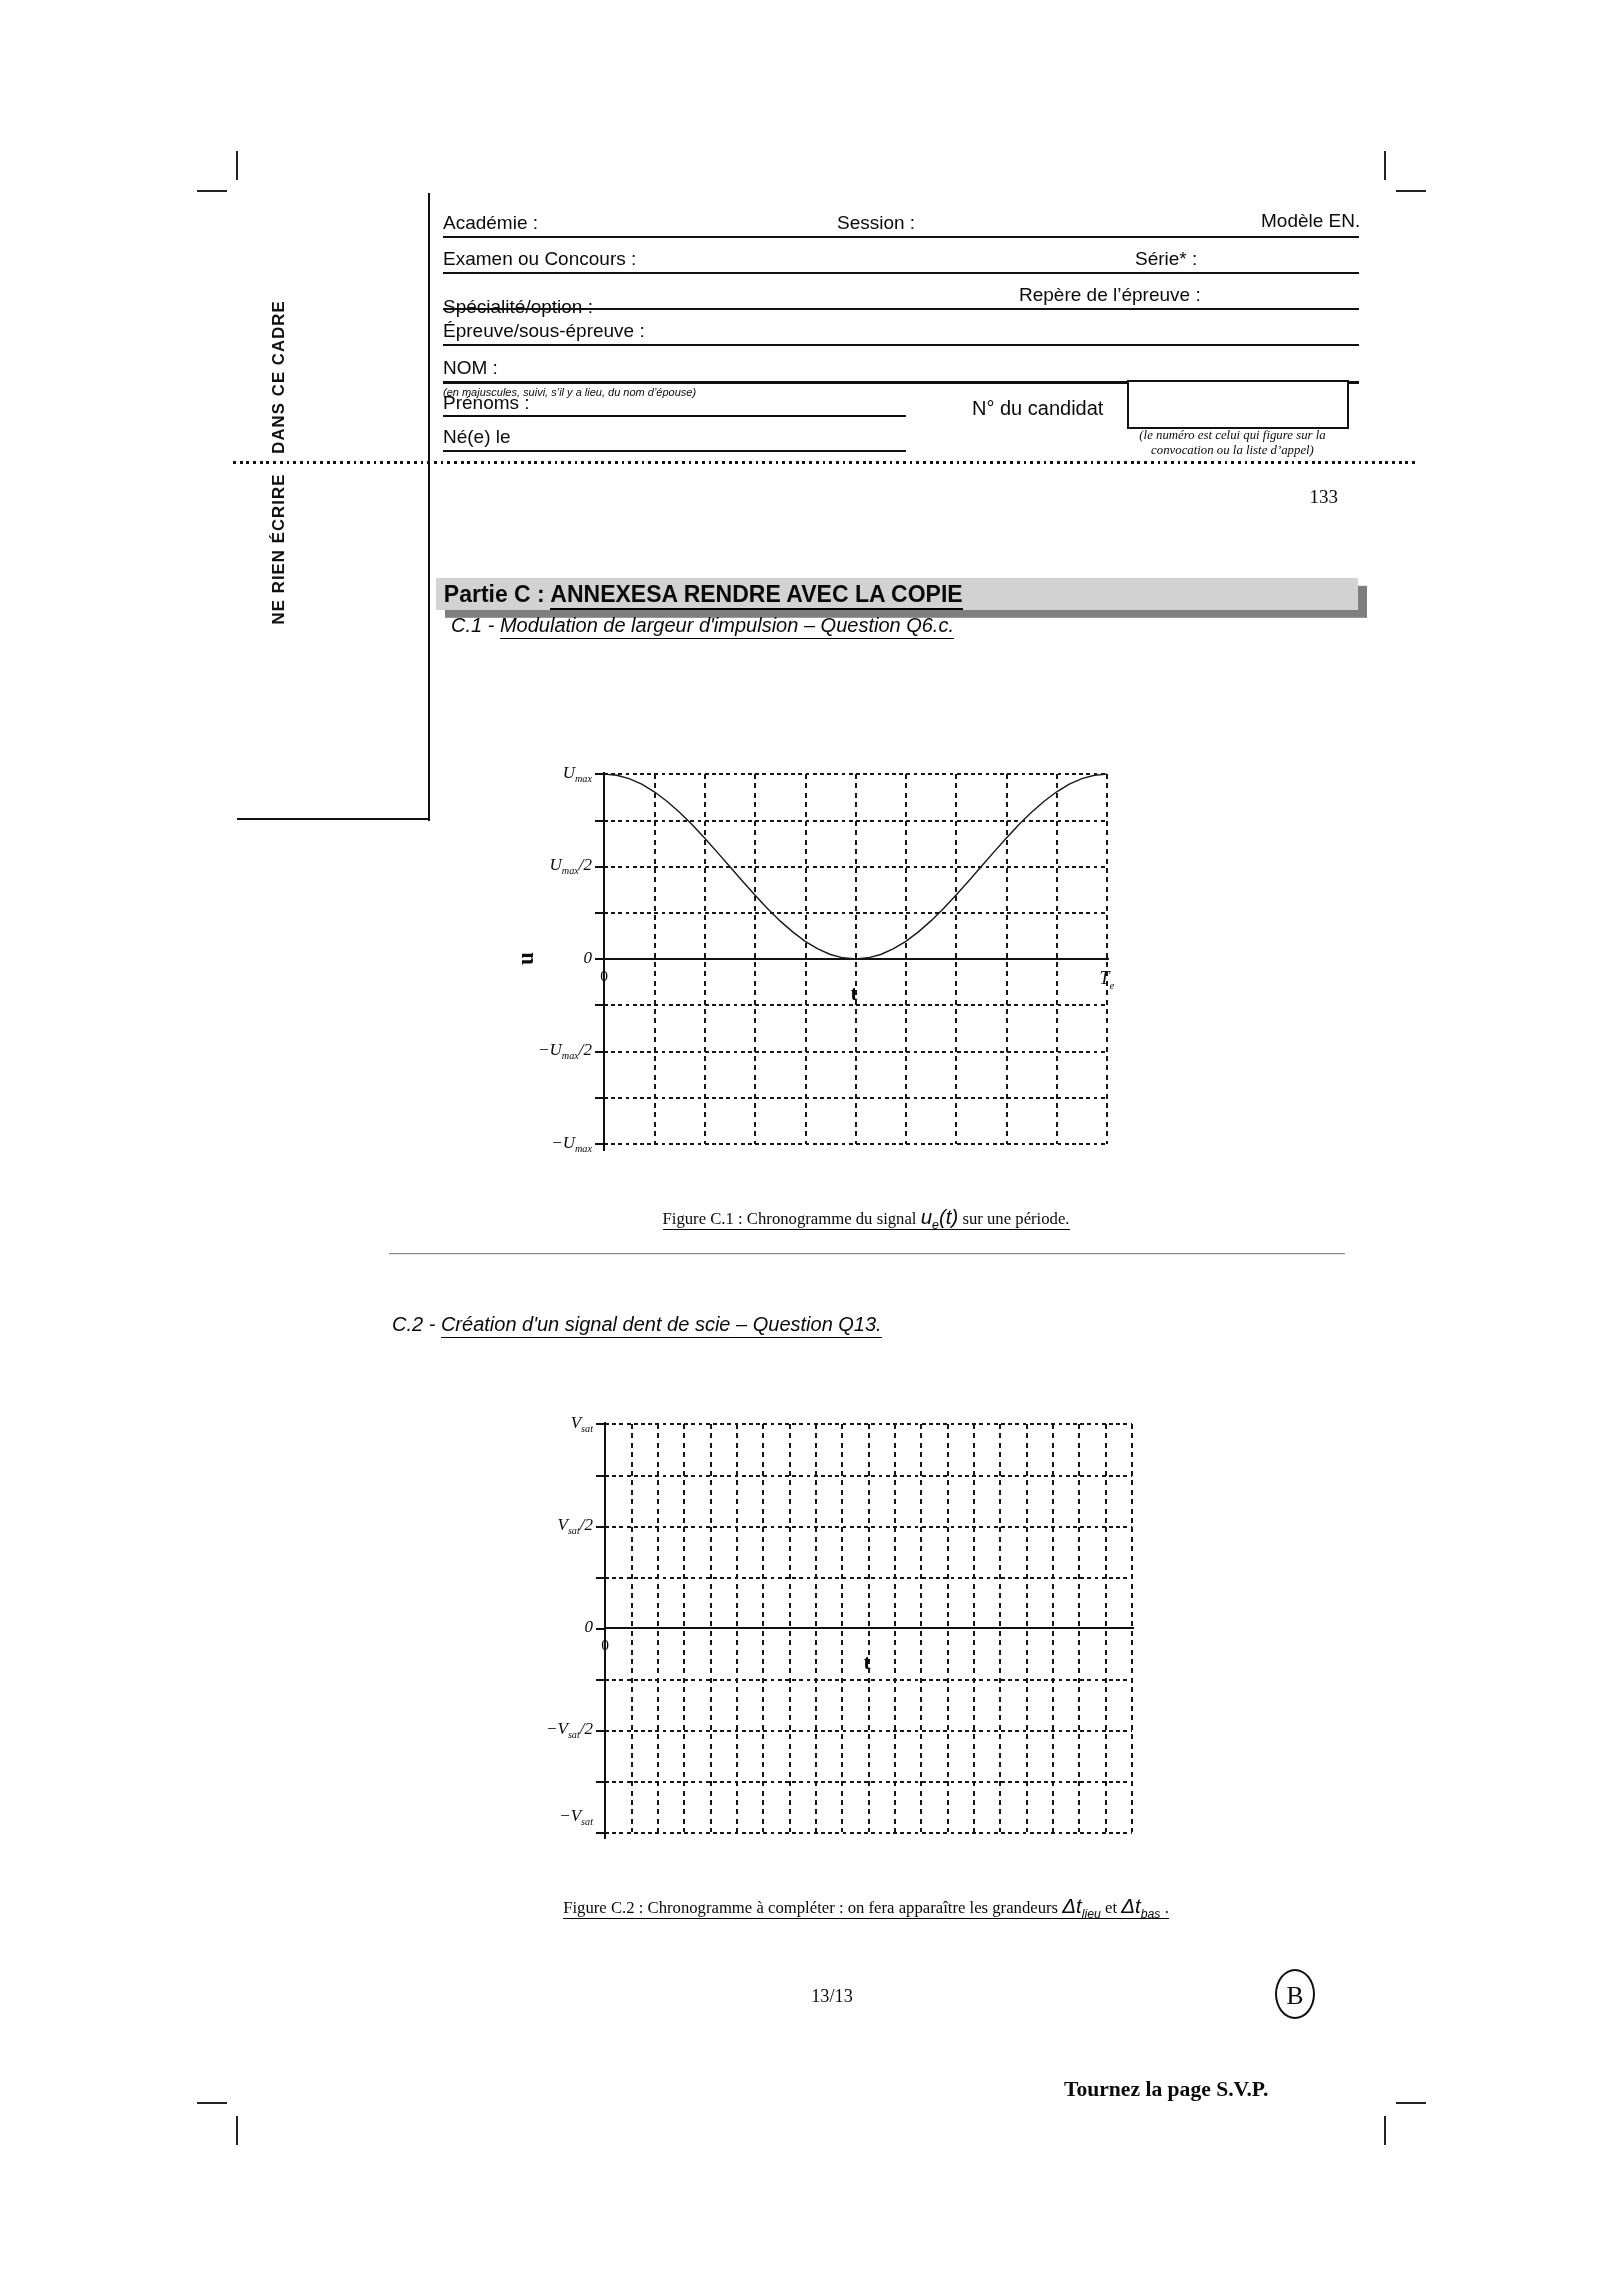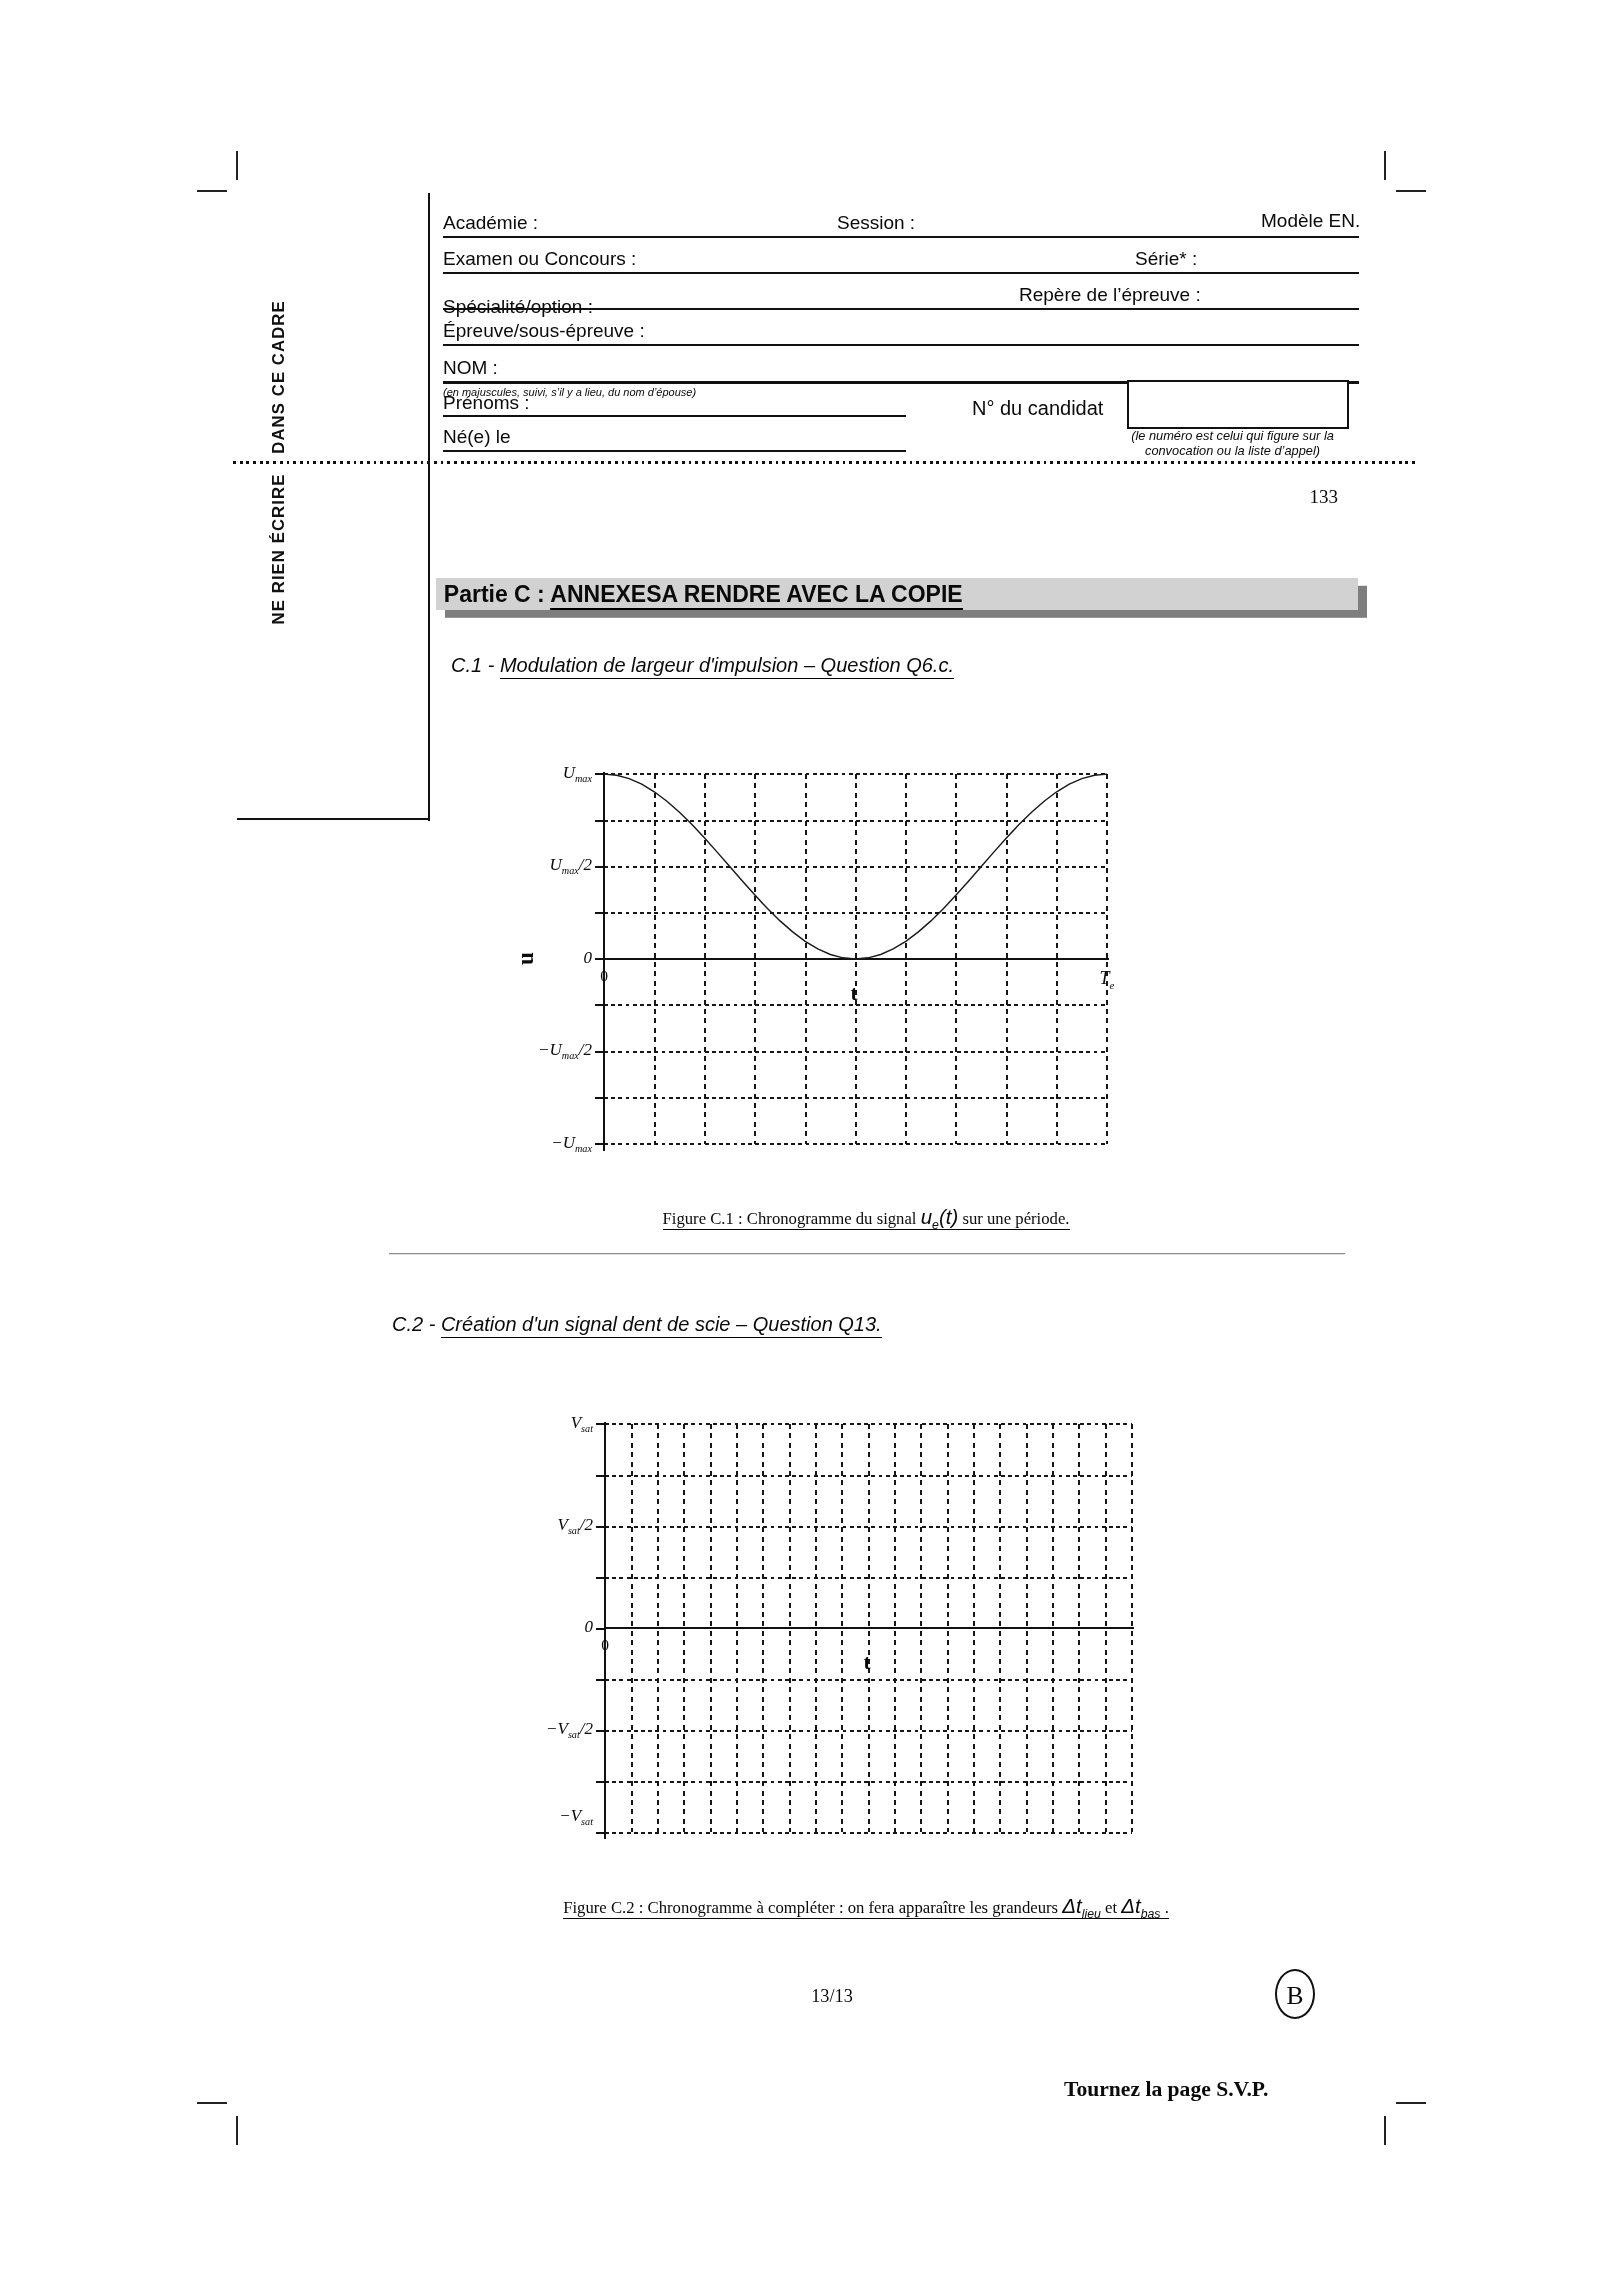--- a/index.html
+++ b/index.html
@@ -16,21 +16,21 @@
   
   .dotted{position:absolute;left:233px;top:461px;width:1182px;height:2.8px;
           background:repeating-linear-gradient(to right,#111 0 2.8px,transparent 2.8px 6.7px);}
 
   
   .flabel{position:absolute;font-size:19px;white-space:nowrap;}
   .fnote{position:absolute;font-size:11px;font-style:italic;white-space:nowrap;}
   .fline{position:absolute;height:1.7px;background:#111;}
   .fline-thick{position:absolute;height:2.8px;background:#111;}
   .cand-box{position:absolute;left:1127px;top:380px;width:222px;height:49px;border:2.2px solid #111;background:#fff;box-sizing:border-box;}
-  .cand-note{position:absolute;left:1066px;width:333px;text-align:center;font-size:12.8px;font-style:italic;white-space:nowrap;}
+  .cand-note{position:absolute;left:1066px;width:333px;text-align:center;font-size:12.8px;font-style:italic;white-space:nowrap;font-family:Liberation Serif, serif;}
 
   .pageno-top{position:absolute;left:1288px;top:486px;width:50px;text-align:right;
               font-family:"Liberation Serif",serif;font-size:19px;}
 
   
   .banner{position:absolute;left:436px;top:578px;width:922px;height:32px;background:#d2d2d2;
           box-shadow:9px 7.8px 0 0 #7e7e7e;line-height:32px;padding-left:7.8px;box-sizing:border-box;
           font-weight:bold;font-size:23px;white-space:nowrap;}
   .banner .und{border-bottom:2.2px solid #000;padding-bottom:1.1px;}
 
@@ -120,21 +120,21 @@
 
   <span class="flabel" style="left:443px;top:426px;">Né(e) le</span>
   <div class="fline" style="left:443px;top:450px;width:463px;"></div>
 
   <div class="pageno-top">133</div>
 
   <div class="banner">
     <span>Partie C : </span><span class="und">ANNEXESA RENDRE AVEC LA COPIE</span>
   </div>
 
-  <div class="subhead" style="left:451px;top:654px;font-style:italic;">
+  <div class="subhead" style="left:451px;top:614px;font-style:italic;">
     <span>C.1 - </span><span class="und">Modulation de largeur d'impulsion – Question Q6.c.</span>
   </div>
 
   <div class="chart" style="left:604px;top:774px;width:503px;height:370px;">
       <div class="hgrid" style="left: 0px; width: 503px; top: -0.6px;"></div>
       <div class="hgrid" style="left: 0px; width: 503px; top: 46px;"></div>
       <div class="hgrid" style="left: 0px; width: 503px; top: 92px;"></div>
       <div class="hgrid" style="left: 0px; width: 503px; top: 138px;"></div>
       <div class="hgrid" style="left: 0px; width: 503px; top: 230px;"></div>
       <div class="hgrid" style="left: 0px; width: 503px; top: 277px;"></div>

